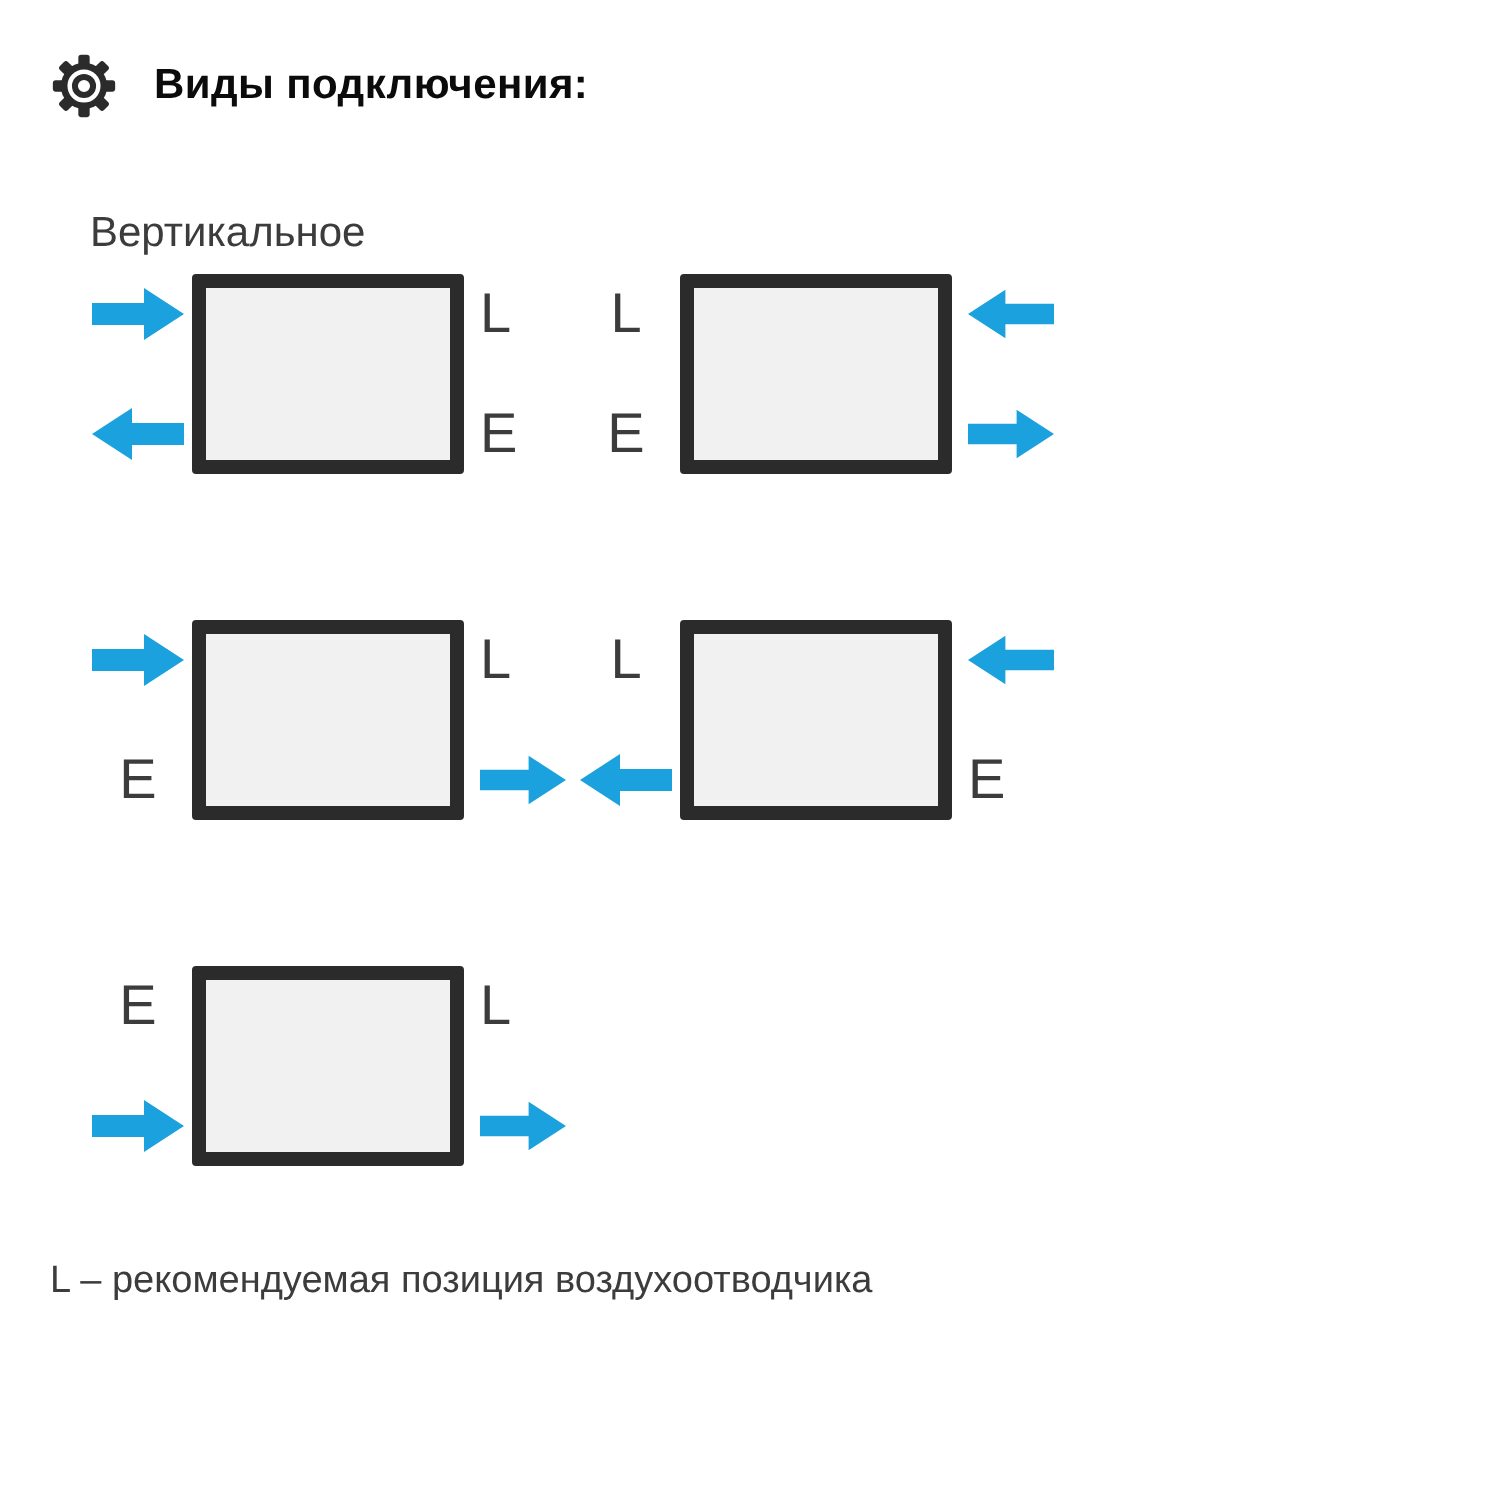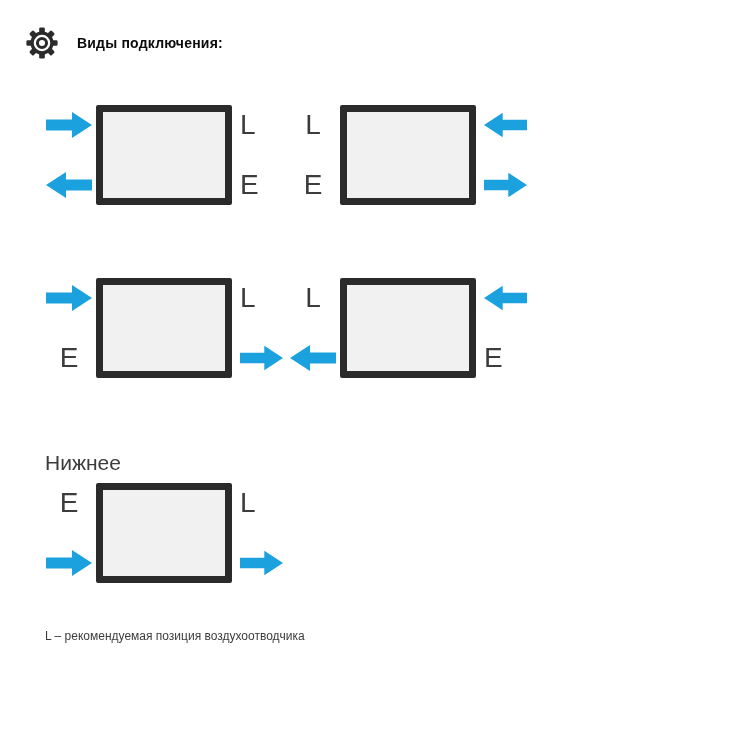--- a/index.html
+++ b/index.html
@@ -16,21 +16,21 @@
     position:relative;
   }
   .header {
     display:flex;
     align-items:center;
     gap:18px;
     height:36px;
   }
   .gear { width:34px; height:34px; flex:0 0 auto; }
   .title {
-    font-size:14px;
+    font-size:21px;
     font-weight:bold;
     color:#0b0b0b;
     letter-spacing:0.2px;
   }
   .sections { margin-left:20px; margin-top:44px; }
   .conn-section { margin-bottom:73px; }
   .conn-section:last-child { margin-bottom:46px; }
   .section-label {
     font-size:21px;
     font-weight:400;
@@ -63,22 +63,21 @@
   .letter {
     font-size:28px;
     font-weight:400;
     color:var(--text-color, #3c3c3c);
     line-height:1;
   }
   .arrow-svg { width:46px; height:30px; display:block; }
   .arrow-svg.left { transform:scaleX(-1); }
   .arrow-svg polygon { fill:var(--arrow-color, #1ba1dd); }
   .legend {
-    margin-left:20px;
-    font-size:12px;
+    font-size:19px;
     line-height:1.3;
     color:var(--text-color, #3c3c3c);
   }
 </style>
 </head>
 <body>
 
 <div class="page">
 
   <div class="header">
@@ -94,20 +93,21 @@
         <rect x="15" y="1.5" width="6" height="7" rx="1.5" transform="rotate(315 18 18)"></rect>
       </g>
       <circle cx="18" cy="18" r="10.5" fill="#ffffff" stroke="#2b2b2b" stroke-width="3.5"></circle>
       <circle cx="18" cy="18" r="4.8" fill="#ffffff" stroke="#2b2b2b" stroke-width="3.2"></circle>
     </svg>
     <div class="title">Виды подключения:</div>
   </div>
 
   <div class="sections">
       <section class="conn-section">
+        <div class="section-label">Вертикальное</div>
         <div class="diagram-row">
           <div class="diagram">
             <div class="slot left">
               <div class="cell">
                 <svg viewBox="0 0 46 30" class="arrow-svg right">
                   <polygon points="0,9.5 26,9.5 26,2 46,15 26,28 26,20.5 0,20.5"></polygon>
                 </svg>
               </div>
               <div class="cell">
                 <svg viewBox="0 0 46 30" class="arrow-svg left">
@@ -194,21 +194,20 @@
                 </svg>
               </div>
               <div class="cell">
                 <span class="letter">E</span>
               </div>
             </div>
           </div>
         </div>
       </section>
       <section class="conn-section">
-        <div class="section-label">Нижнее</div>
         <div class="diagram-row">
           <div class="diagram">
             <div class="slot left">
               <div class="cell">
                 <span class="letter">E</span>
               </div>
               <div class="cell">
                 <svg viewBox="0 0 46 30" class="arrow-svg right">
                   <polygon points="0,9.5 26,9.5 26,2 46,15 26,28 26,20.5 0,20.5"></polygon>
                 </svg>

